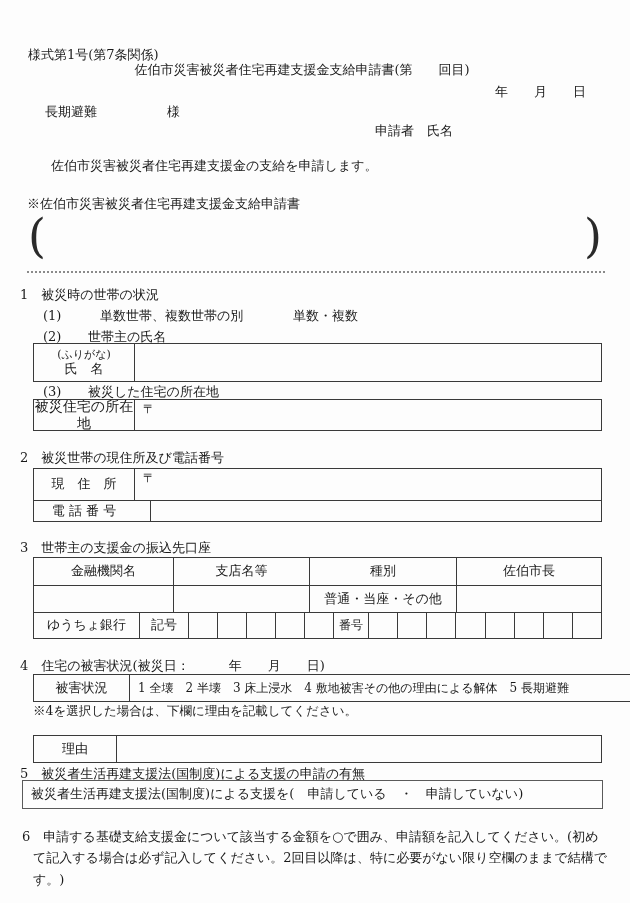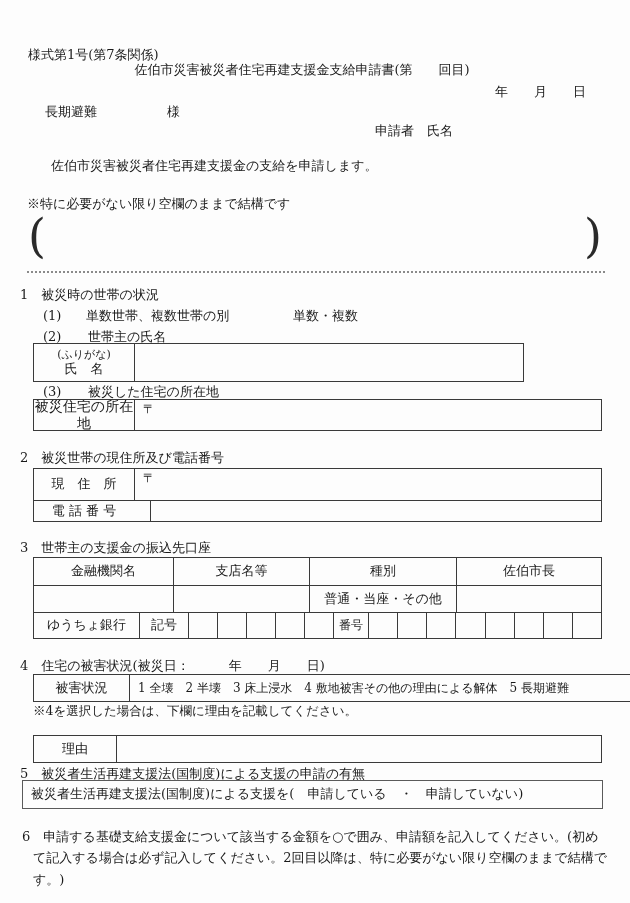--- a/index.html
+++ b/index.html
@@ -43,43 +43,43 @@
   <div class="abs right" style="right:44px; top:84px;">年　　月　　日</div>
 
   <div class="abs" style="left:45px; top:104px;">
     <span>長期避難</span><span style="display:inline-block; margin-left:70px;">様</span>
   </div>
 
   <div class="abs" style="left:375px; top:123px;">申請者　氏名</div>
 
   <div class="abs" style="left:51px; top:158px;">佐伯市災害被災者住宅再建支援金の支給を申請します。</div>
 
-  <div class="abs" style="left:27px; top:196px;">※特に必要がない限り空欄のままで結構です</div>
+  <div class="abs" style="left:27px; top:196px;">※佐伯市災害被災者住宅再建支援金支給申請書</div>
 
   <div class="abs" style="left:28px; top:211px; width:574px; height:50px; display:flex; justify-content:space-between; align-items:center;">
     <span class="paren">(</span>
     <span class="paren">)</span>
   </div>
 
   <div class="abs dotted" style="left:27px; top:271px; width:578px;"></div>
 
   <div class="abs" style="left:20px; top:287px;">1　被災時の世帯の状況</div>
 
   <div class="abs" style="left:0; top:308px; width:100%; height:16px;">
     <span class="abs" style="left:43px;">(1)</span>
-    <span class="abs" style="left:86px;">単数世帯、複数世帯の別</span>
+    <span class="abs" style="left:100px;">単数世帯、複数世帯の別</span>
     <span class="abs" style="left:293px;">単数・複数</span>
   </div>
 
   <div class="abs" style="left:0; top:329px; width:100%; height:16px;">
     <span class="abs" style="left:43px;">(2)</span>
     <span class="abs" style="left:88px;">世帯主の氏名</span>
   </div>
 
-  <div class="tbl" style="left:33px; top:343px; width:491px;">
+  <div class="tbl" style="left:33px; top:343px; width:569px;">
     <div class="tr" style="height:37px;">
       <div class="td lab" style="width:100px; flex-direction:column; justify-content:center;">
         <div class="small">(ふりがな)</div>
         <div>氏　名</div>
       </div>
       <div class="td val" style="flex:1;"></div>
     </div>
   </div>
 
   <div class="abs" style="left:0; top:384px; width:100%; height:16px;">

